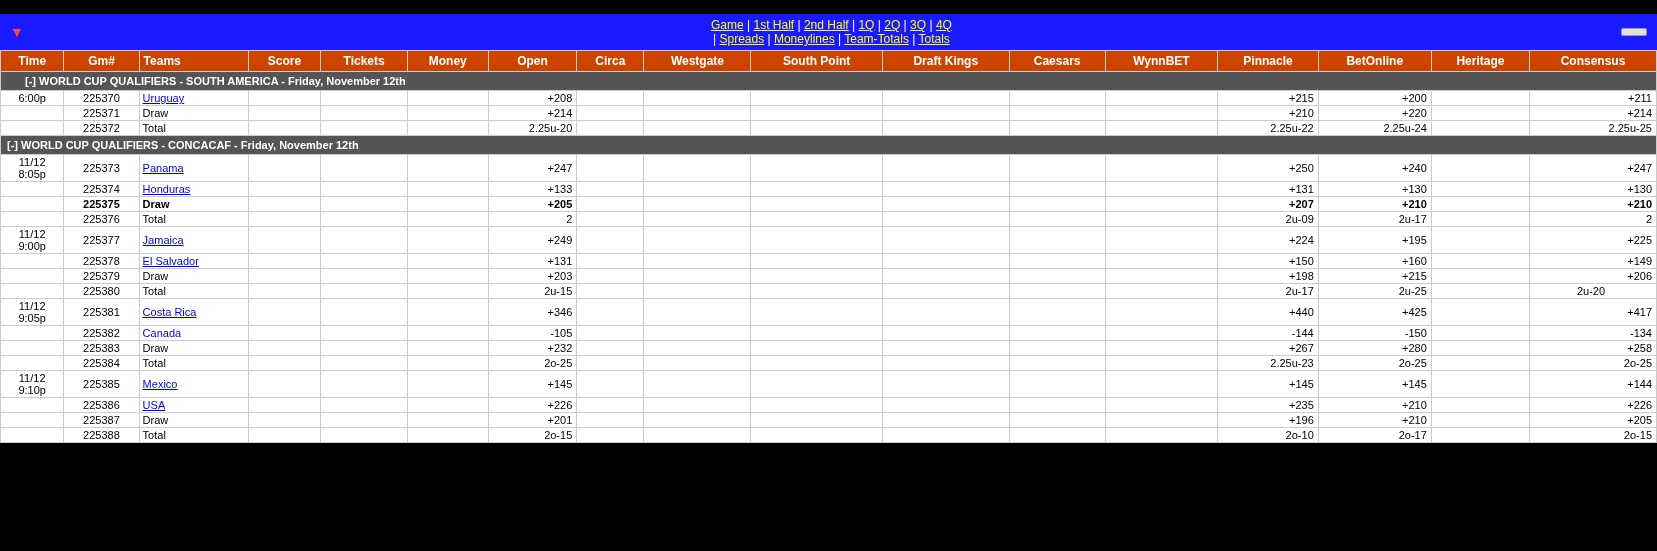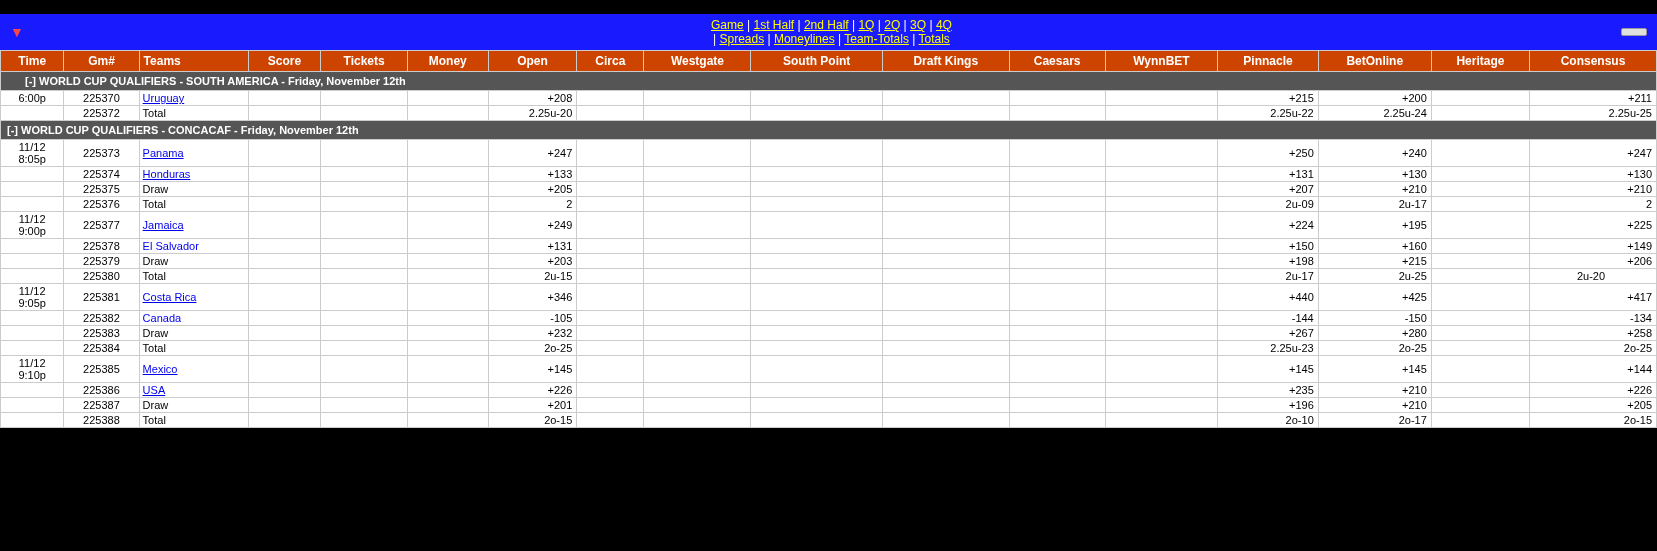--- a/index.html
+++ b/index.html
@@ -112,20 +112,39 @@
         <td></td>
         <td></td>
         <td></td>
         <td style="text-align:right;padding-right:4px">+215</td>
         <td style="text-align:right;padding-right:4px">+200</td>
         <td></td>
         <td style="text-align:right;padding-right:4px">+211</td>
       </tr>
         <tr style="background: rgb(255, 255, 255);">
         <td style="vertical-align:top;border-right:1px solid #ccc;"></td>
+        <td>225371</td>
+        <td style="text-align:left"><span>Draw</span></td>
+        <td></td>
+        <td></td>
+        <td></td>
+        <td style="text-align:right;padding-right:4px">+214</td>
+        <td></td>
+        <td></td>
+        <td></td>
+        <td></td>
+        <td></td>
+        <td></td>
+        <td style="text-align:right;padding-right:4px">+210</td>
+        <td style="text-align:right;padding-right:4px">+220</td>
+        <td></td>
+        <td style="text-align:right;padding-right:4px">+214</td>
+      </tr>
+        <tr style="background: rgb(255, 255, 255);">
+        <td style="vertical-align:top;border-right:1px solid #ccc;"></td>
         <td>225372</td>
         <td style="text-align:left"><span>Total</span></td>
         <td></td>
         <td></td>
         <td></td>
         <td style="text-align:right;padding-right:4px">2.25u-20</td>
         <td></td>
         <td></td>
         <td></td>
         <td></td>
@@ -170,21 +189,21 @@
         <td></td>
         <td></td>
         <td></td>
         <td></td>
         <td></td>
         <td style="text-align:right;padding-right:4px">+131</td>
         <td style="text-align:right;padding-right:4px">+130</td>
         <td></td>
         <td style="text-align:right;padding-right:4px">+130</td>
       </tr>
-        <tr style="background: rgb(255, 255, 255);">
+        <tr style="background: rgb(255, 255, 255); font-weight: bold;">
         <td style="vertical-align:top;border-right:1px solid #ccc;"></td>
         <td>225375</td>
         <td style="text-align:left"><span>Draw</span></td>
         <td></td>
         <td></td>
         <td></td>
         <td style="text-align:right;padding-right:4px">+205</td>
         <td></td>
         <td></td>
         <td></td>
@@ -230,21 +249,21 @@
         <td></td>
         <td></td>
         <td style="text-align:right;padding-right:4px">+224</td>
         <td style="text-align:right;padding-right:4px">+195</td>
         <td></td>
         <td style="text-align:right;padding-right:4px">+225</td>
       </tr>
         <tr style="background: rgb(255, 255, 255);">
         <td style="vertical-align:top;border-right:1px solid #ccc;"></td>
         <td>225378</td>
-        <td style="text-align:left"><span style="color:#00e;cursor:pointer">El Salvador</span></td>
+        <td style="text-align:left"><span style="color:#00e;text-decoration:underline;cursor:pointer">El Salvador</span></td>
         <td></td>
         <td></td>
         <td></td>
         <td style="text-align:right;padding-right:4px">+131</td>
         <td></td>
         <td></td>
         <td></td>
         <td></td>
         <td></td>
         <td></td>

